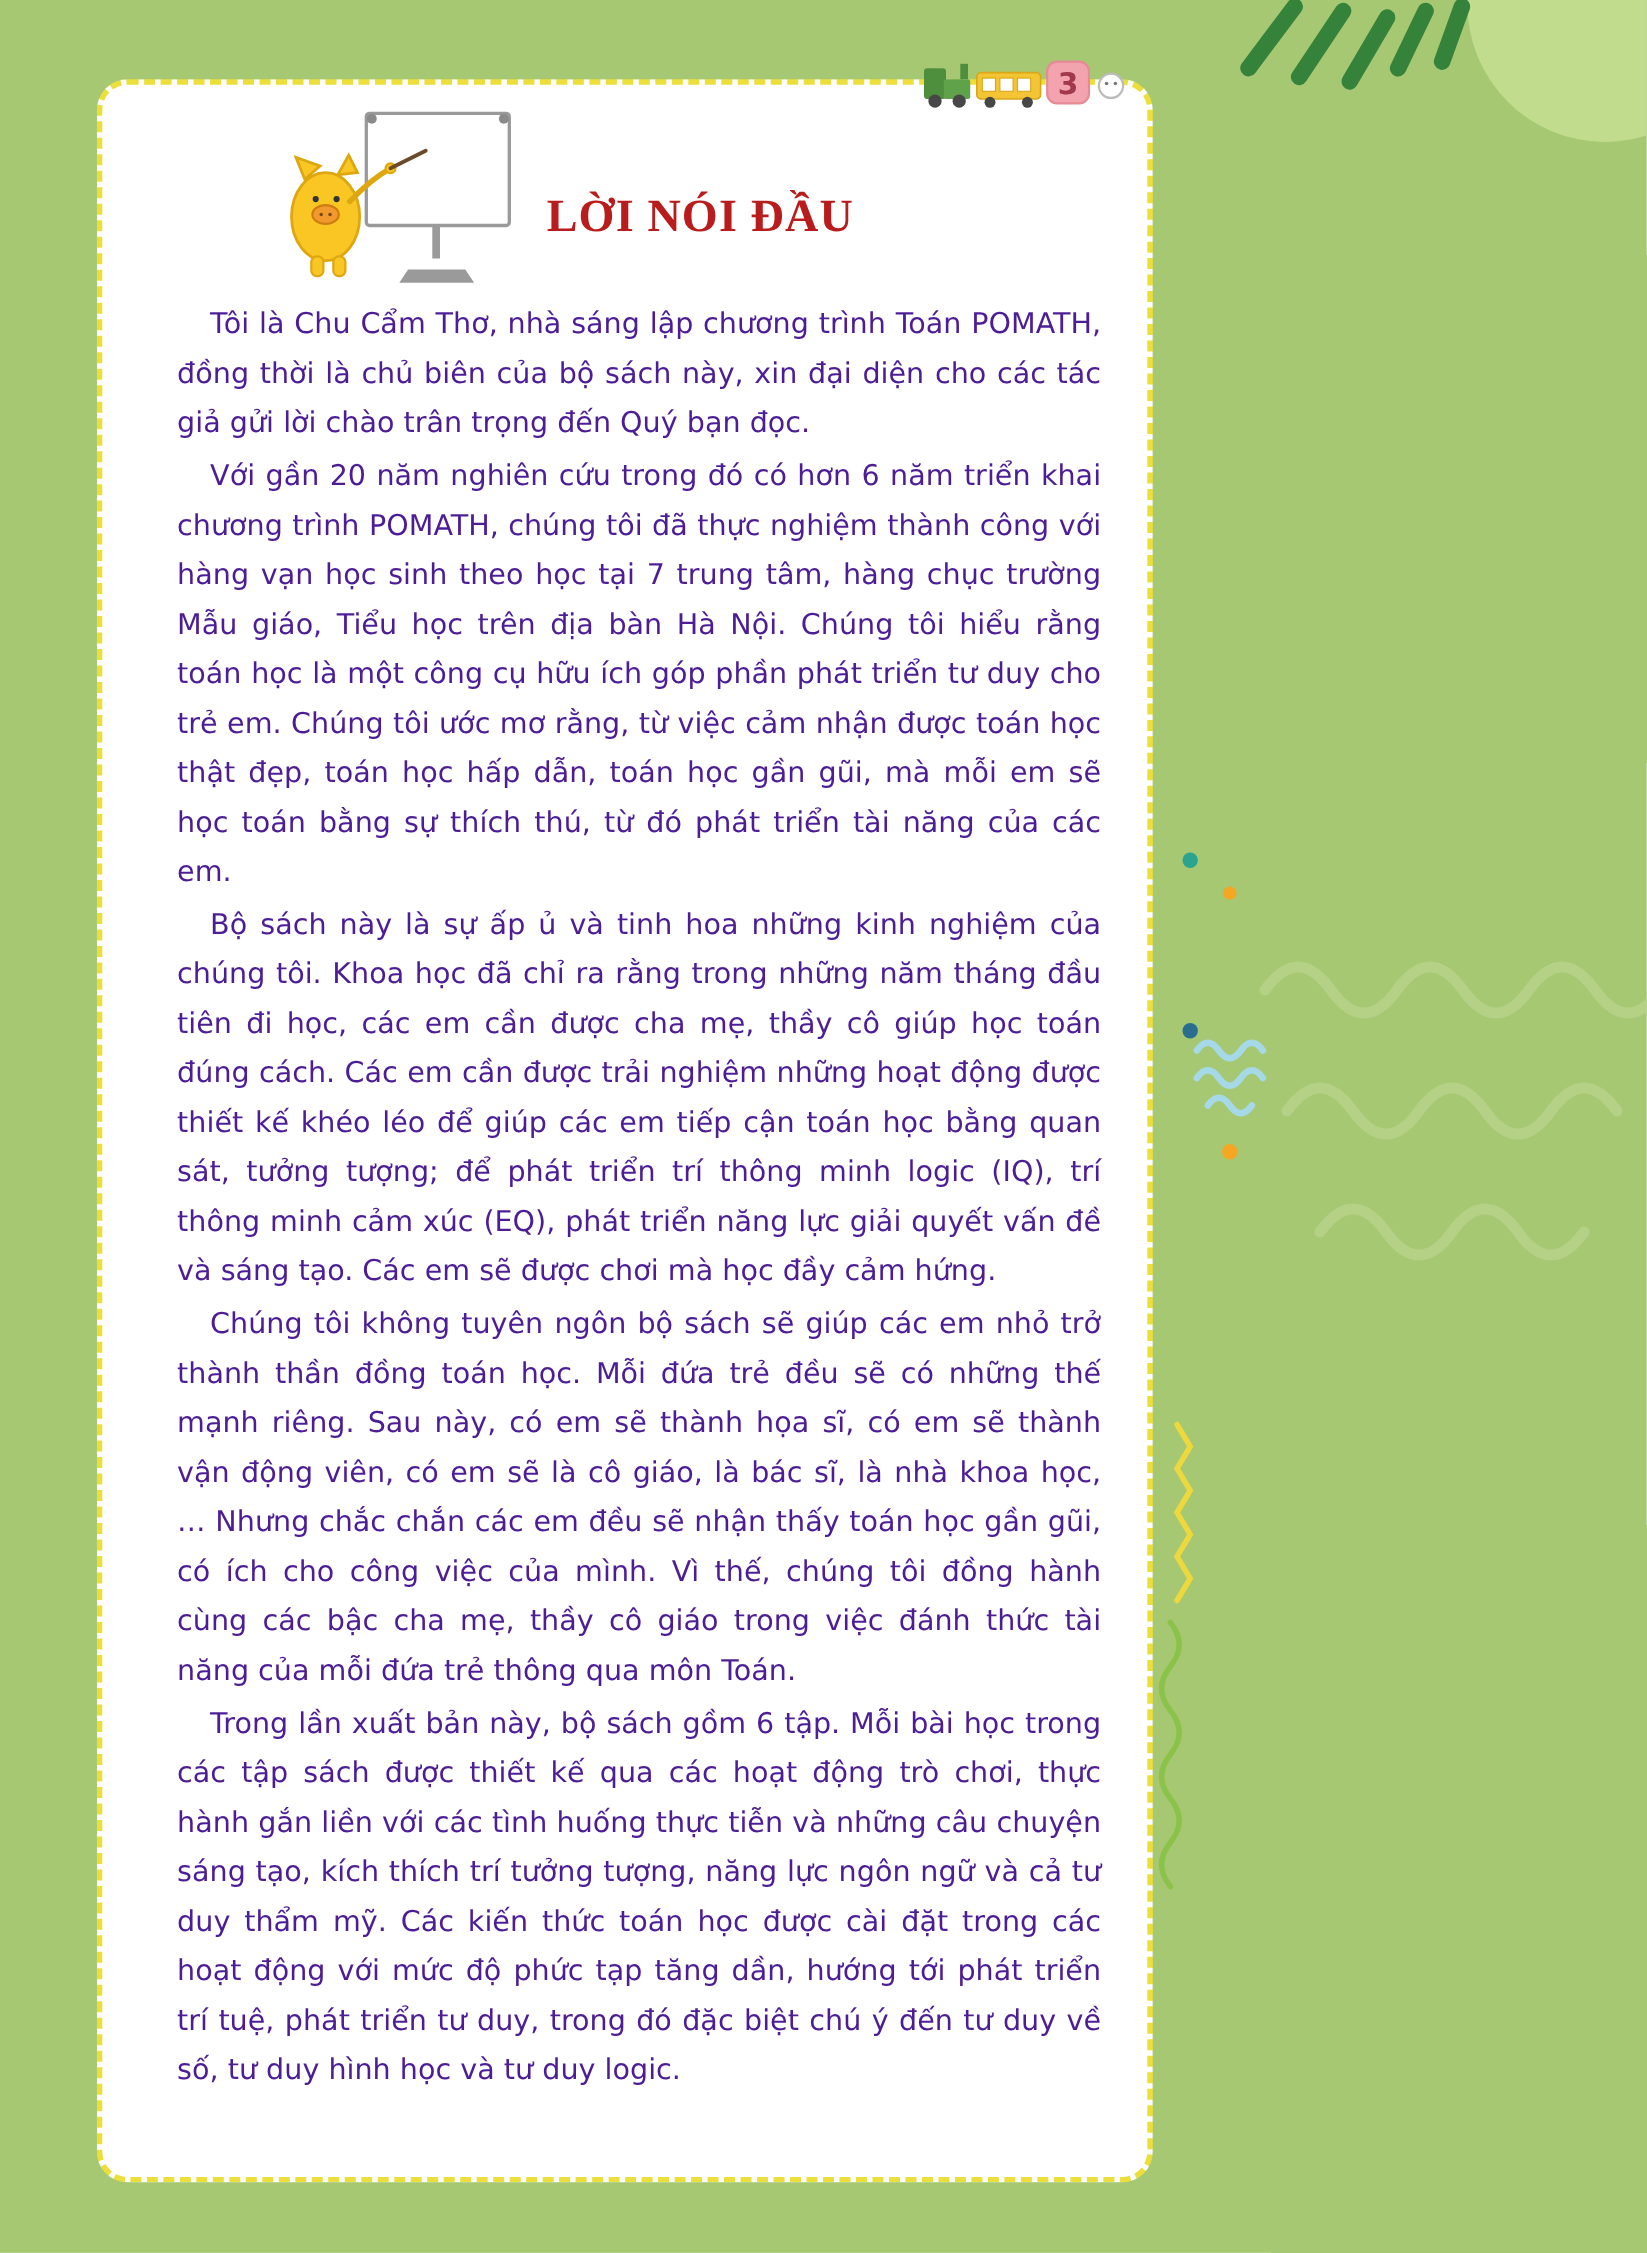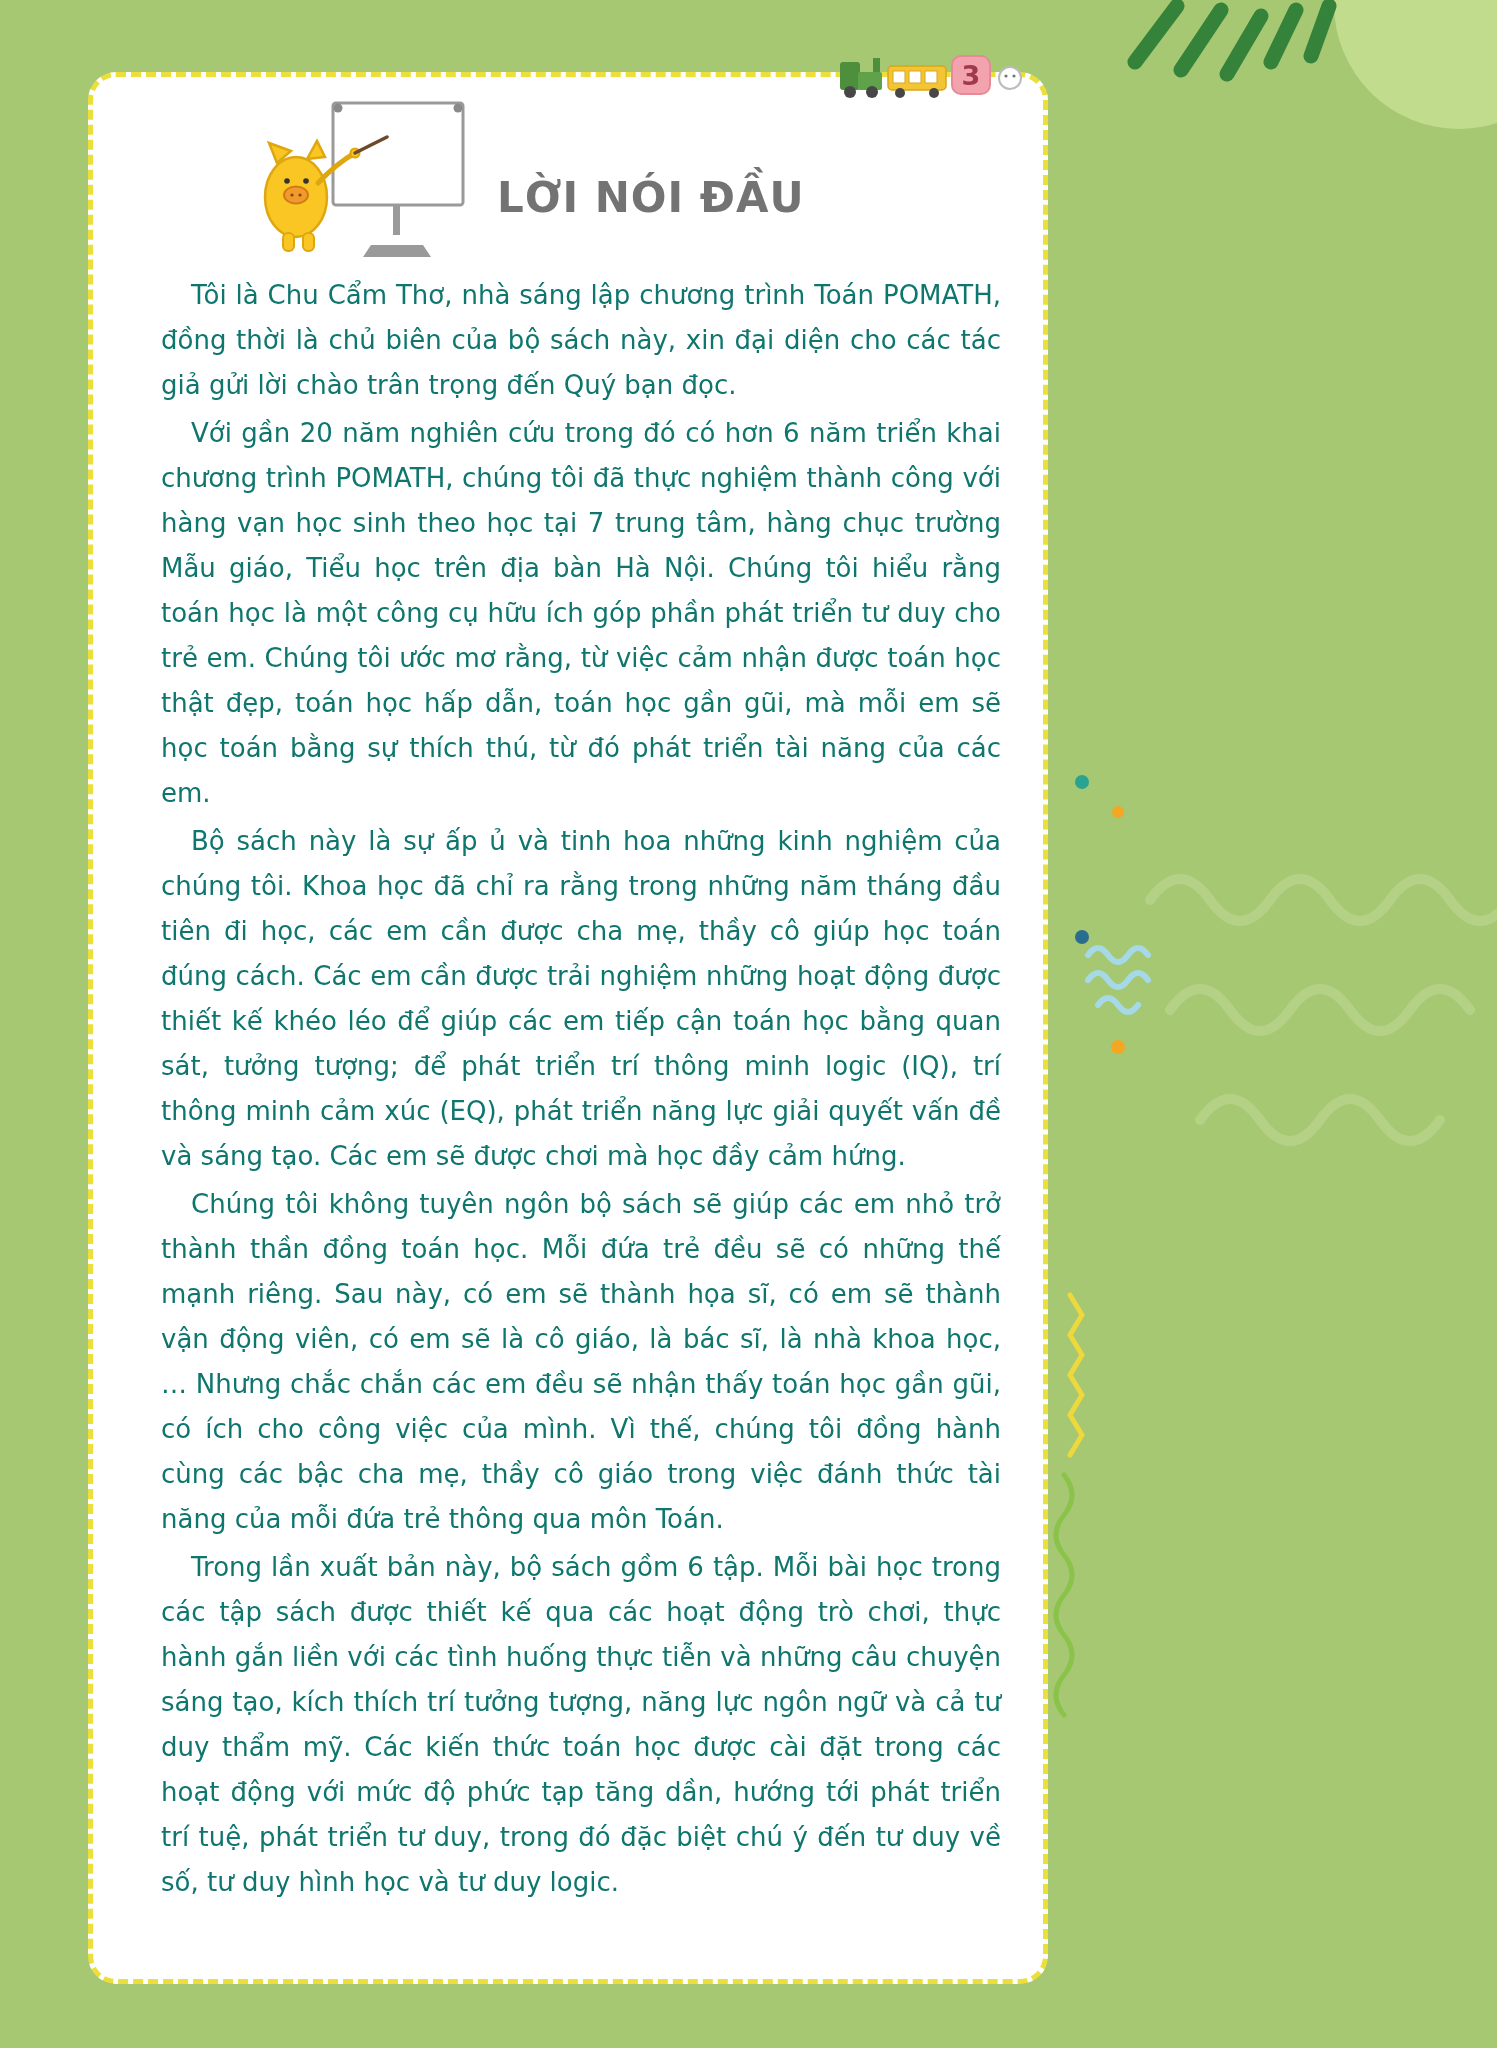--- a/index.html
+++ b/index.html
@@ -15,27 +15,27 @@
     position:absolute; left:88px; top:72px;
     width:960px; height:1912px;
     background:#ffffff;
     border:5px dashed #ecdf3b;
     border-radius:28px;
   }
   .character { position:absolute; left:170px; top:20px; width:210px; height:170px; }
   .title {
     position:absolute; left:404px; top:96px;
     font-size:42px; font-weight:bold; letter-spacing:1px;
-    color:#737373; white-space:nowrap;
+    color:#b91c1c; white-space:nowrap;font-family:Liberation Serif, serif;
   }
   .content { position:absolute; left:68px; top:196px; width:840px; }
   .content p {
     font-size:26px; line-height:45px;
     text-align:justify; text-indent:30px;
-    color:#0f766e; margin-bottom:3px;
+    color:#4c1d95; margin-bottom:3px;
   }
   .train { position:absolute; left:838px; top:46px; width:200px; height:56px; }
   .margin-deco { position:absolute; left:1050px; top:700px; width:170px; height:1120px; }
   .soft-waves { position:absolute; left:1140px; top:840px; width:357px; height:340px; }
 </style>
 </head>
 <body>
 
 <svg class="corner-foliage" viewBox="0 0 400 240">
   <circle cx="362" cy="4" r="125" fill="#c2dc8e"></circle>

